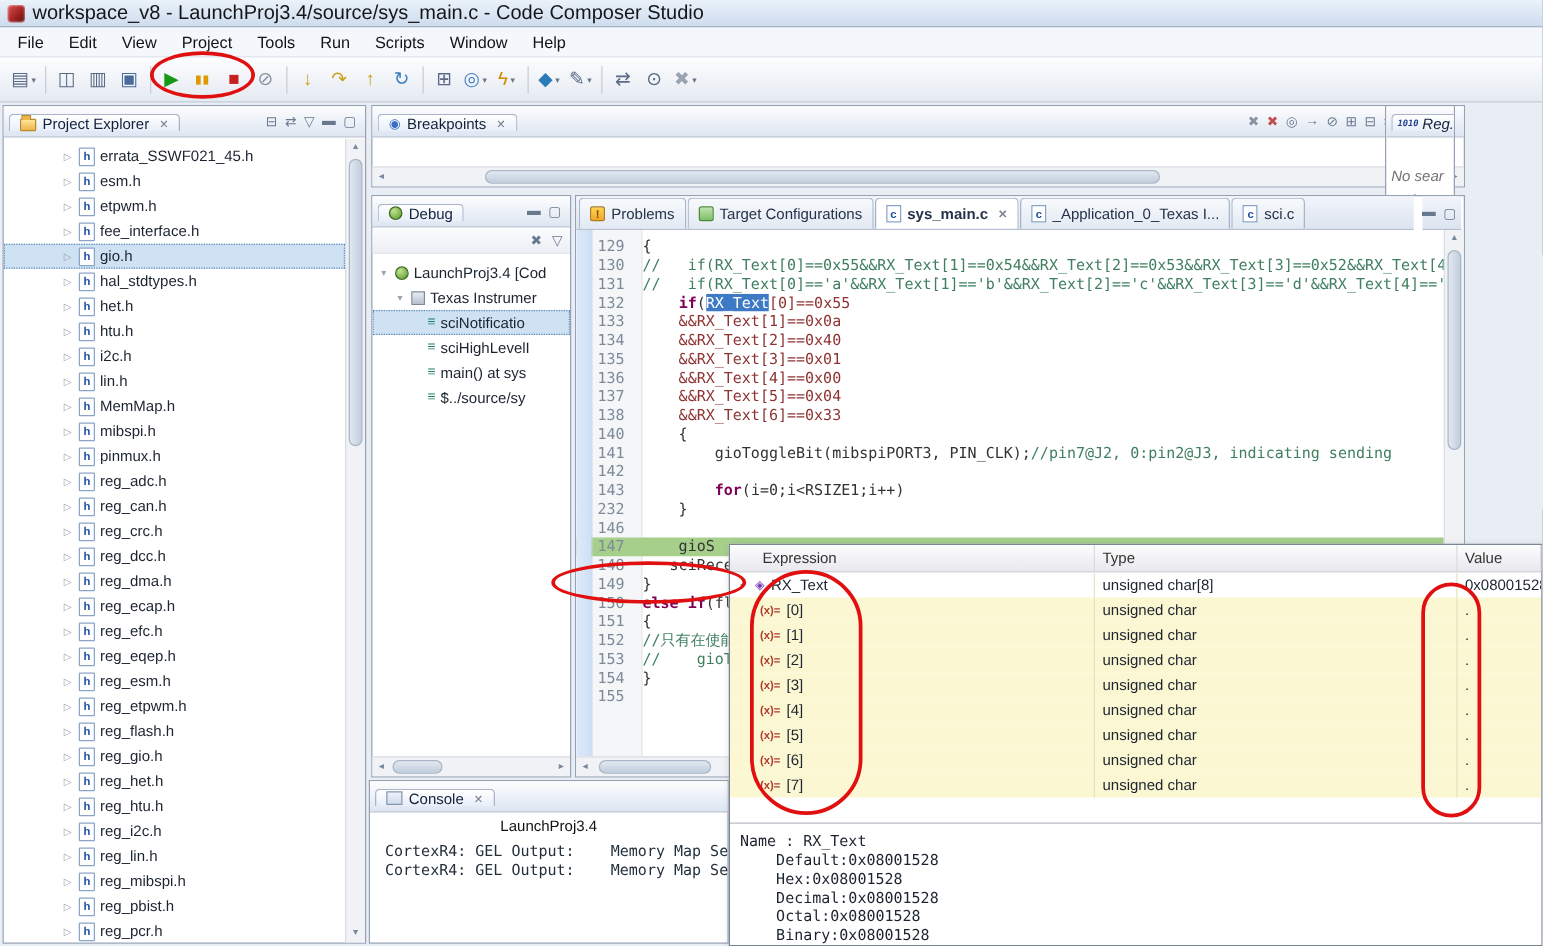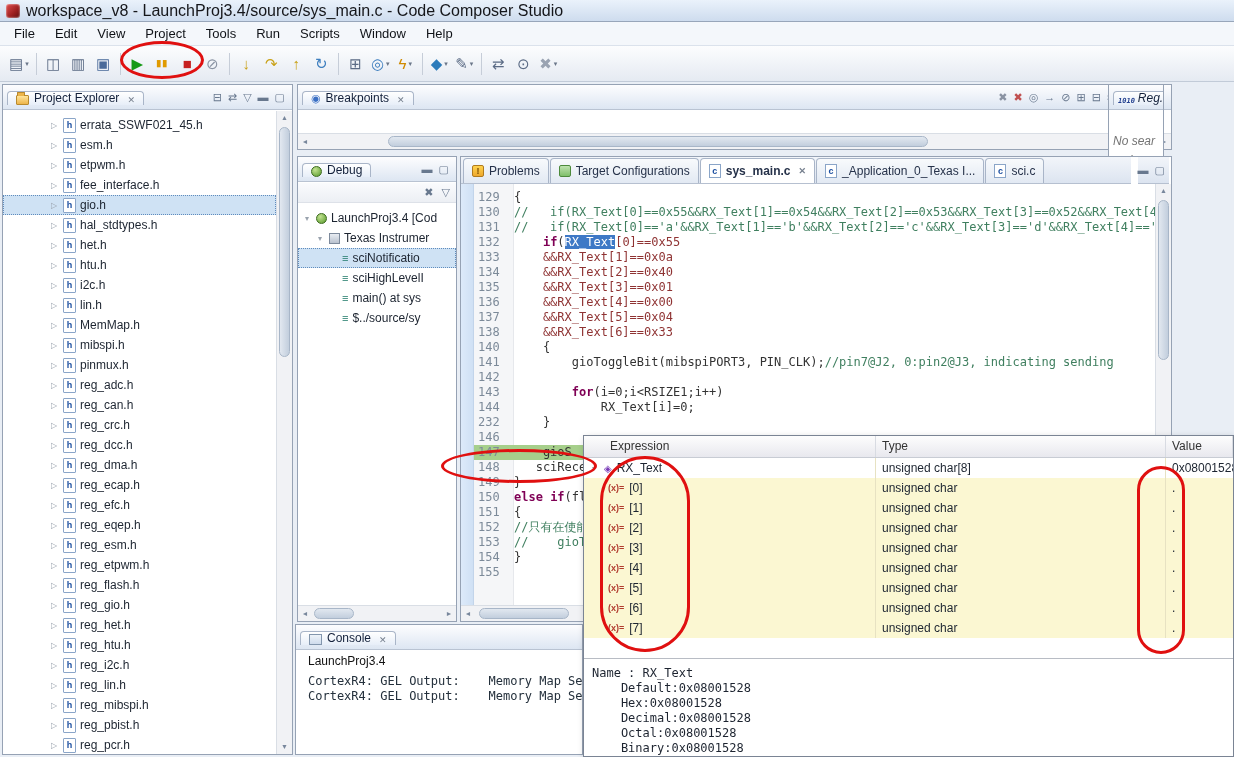--- a/index.html
+++ b/index.html
@@ -15,21 +15,21 @@
   .toolbar{position:absolute;left:0;top:46px;right:0;height:36px;background:linear-gradient(#fcfdfe,#e5eaf2);border-bottom:1px solid #c2cbd8;display:flex;align-items:center;padding:0 6px;}
   .tb-btn{min-width:25px;height:25px;display:flex;align-items:center;justify-content:center;gap:2px;border-radius:3px;padding:0 3px;cursor:default;}
   .tb-glyph{font-size:15px;line-height:1;}
   .tb-glyph.small{font-size:9px;letter-spacing:1px;font-weight:bold;}
   .tb-dd{font-size:7px;color:#6a7689;}
   .tb-sep{width:1px;height:22px;background:#c6cdd8;margin:0 4px;display:inline-block;}
 
   
   .panel{position:absolute;background:#fff;border:1px solid #96a2b4;}
   .phead{height:25px;background:linear-gradient(#fdfdfe,#dde6f2);border-bottom:1px solid #b9c3d2;display:flex;align-items:center;padding:0 4px;}
-  .vtab{display:flex;align-items:flex-end;gap:5px;height:14px;margin-top:2px;padding:0 8px;font-size:12px;color:#13203a;background:linear-gradient(#ffffff,#e7eef8);border:1px solid #a9b5c8;border-bottom:none;border-radius:4px 4px 0 0;white-space:nowrap;cursor:default;}
+  .vtab{display:flex;align-items:center;gap:5px;height:14px;margin-top:2px;padding:0 8px;font-size:12px;color:#13203a;background:linear-gradient(#ffffff,#e7eef8);border:1px solid #a9b5c8;border-bottom:none;border-radius:4px 4px 0 0;white-space:nowrap;cursor:default;}
   .tclose,.vtab .close{font-size:9px;color:#77818f;margin-left:3px;}
   .phead-icons{margin-left:auto;display:flex;align-items:center;gap:6px;padding-right:3px;}
   .phicon{font-size:11px;color:#68788e;cursor:default;}
 
   
   .vscroll{position:absolute;top:26px;right:0;width:16px;bottom:0;background:#f1f2f5;border-left:1px solid #d9dee5;}
   .vthumb{position:absolute;left:2px;right:2px;background:linear-gradient(90deg,#e2e8f0,#c2cedd);border:1px solid #a8b6c8;border-radius:7px;}
   .sarrow{position:absolute;left:0;right:0;height:14px;font-size:7px;color:#78879c;text-align:center;line-height:14px;}
   .hscroll{position:absolute;left:0;right:0;bottom:0;height:16px;background:#f1f2f5;border-top:1px solid #d9dee5;}
   .hthumb{position:absolute;top:2px;height:11px;background:linear-gradient(#e2e8f0,#c2cedd);border:1px solid #a8b6c8;border-radius:6px;}
@@ -98,21 +98,21 @@
   .s-p{color:#333;}
   .s-m{color:#8f3333;}
   .s-k{color:#7f0055;font-weight:bold;}
   .s-c{color:#3f7f5f;}
   .s-hl{background:#3e79c6;color:#fff;}
   .editor .vscroll{top:27px;bottom:16px;}
   .editor .hscroll{right:16px;}
 
   
   .console{left:295px;top:624px;width:288px;height:131px;}
-  .cbody{position:absolute;left:0;top:26px;right:0;bottom:0;overflow:hidden;padding:3px 12px;}
+  .cbody{position:absolute;left:0;top:26px;right:0;bottom:0;overflow:hidden;padding:3px 12px;text-align:center;}
   .csession{font-size:12px;color:#111;margin-bottom:6px;}
   .cout{font-family:"DejaVu Sans Mono","Liberation Mono",monospace;font-size:12px;line-height:15px;color:#24303c;white-space:pre;}
 
   
   .expr{position:absolute;left:583px;top:435px;width:651px;height:322px;background:#fff;border:1px solid #7a8494;box-shadow:3px 4px 8px rgba(0,0,0,.3);z-index:40;}
   .ehead{display:flex;height:22px;background:linear-gradient(#fdfdfd,#e8e8ee);border-bottom:1px solid #c8ccd4;font-size:12px;color:#333;}
   .ecol{padding-top:3px;border-right:1px solid #d8dbe2;height:100%;overflow:hidden;}
   .ecol.ec0{width:292px;padding-left:26px;}
   .ecol.ec1{width:290px;padding-left:6px;}
   .ecol.ec2{flex:1;padding-left:6px;}
@@ -550,21 +550,20 @@
           <div class="cline"><span class="ln">133</span><span class="ct"><span class="s-m">    &amp;&amp;RX_Text[1]==0x0a</span></span></div>
           <div class="cline"><span class="ln">134</span><span class="ct"><span class="s-m">    &amp;&amp;RX_Text[2]==0x40</span></span></div>
           <div class="cline"><span class="ln">135</span><span class="ct"><span class="s-m">    &amp;&amp;RX_Text[3]==0x01</span></span></div>
           <div class="cline"><span class="ln">136</span><span class="ct"><span class="s-m">    &amp;&amp;RX_Text[4]==0x00</span></span></div>
           <div class="cline"><span class="ln">137</span><span class="ct"><span class="s-m">    &amp;&amp;RX_Text[5]==0x04</span></span></div>
           <div class="cline"><span class="ln">138</span><span class="ct"><span class="s-m">    &amp;&amp;RX_Text[6]==0x33</span></span></div>
           <div class="cline"><span class="ln">140</span><span class="ct"><span class="s-p">    {</span></span></div>
           <div class="cline"><span class="ln">141</span><span class="ct"><span class="s-p">        gioToggleBit(mibspiPORT3, PIN_CLK);</span><span class="s-c">//pin7@J2, 0:pin2@J3, indicating sending</span></span></div>
           <div class="cline"><span class="ln">142</span><span class="ct"></span></div>
           <div class="cline"><span class="ln">143</span><span class="ct"><span class="s-p">        </span><span class="s-k">for</span><span class="s-p">(i=0;i&lt;RSIZE1;i++)</span></span></div>
-          <div class="cline"><span class="ln">144</span><span class="ct"><span class="s-p">            RX_Text[i]=0;</span></span></div>
           <div class="cline"><span class="ln">232</span><span class="ct"><span class="s-p">    }</span></span></div>
           <div class="cline"><span class="ln">146</span><span class="ct"></span></div>
           <div class="cline current"><span class="ln">147</span><span class="ct"><span class="s-p">    gioS</span></span><span class="ip">»</span></div>
           <div class="cline"><span class="ln">148</span><span class="ct"><span class="s-p">   sciRece</span></span></div>
           <div class="cline"><span class="ln">149</span><span class="ct"><span class="s-p">}</span></span></div>
           <div class="cline"><span class="ln">150</span><span class="ct"><span class="s-k">else</span><span class="s-p"> </span><span class="s-k">if</span><span class="s-p">(flag</span></span></div>
           <div class="cline"><span class="ln">151</span><span class="ct"><span class="s-p">{</span></span></div>
           <div class="cline"><span class="ln">152</span><span class="ct"><span class="s-c">//只有在使能了发送</span></span></div>
           <div class="cline"><span class="ln">153</span><span class="ct"><span class="s-c">//    gioTog</span></span></div>
           <div class="cline"><span class="ln">154</span><span class="ct"><span class="s-p">}</span></span></div>

